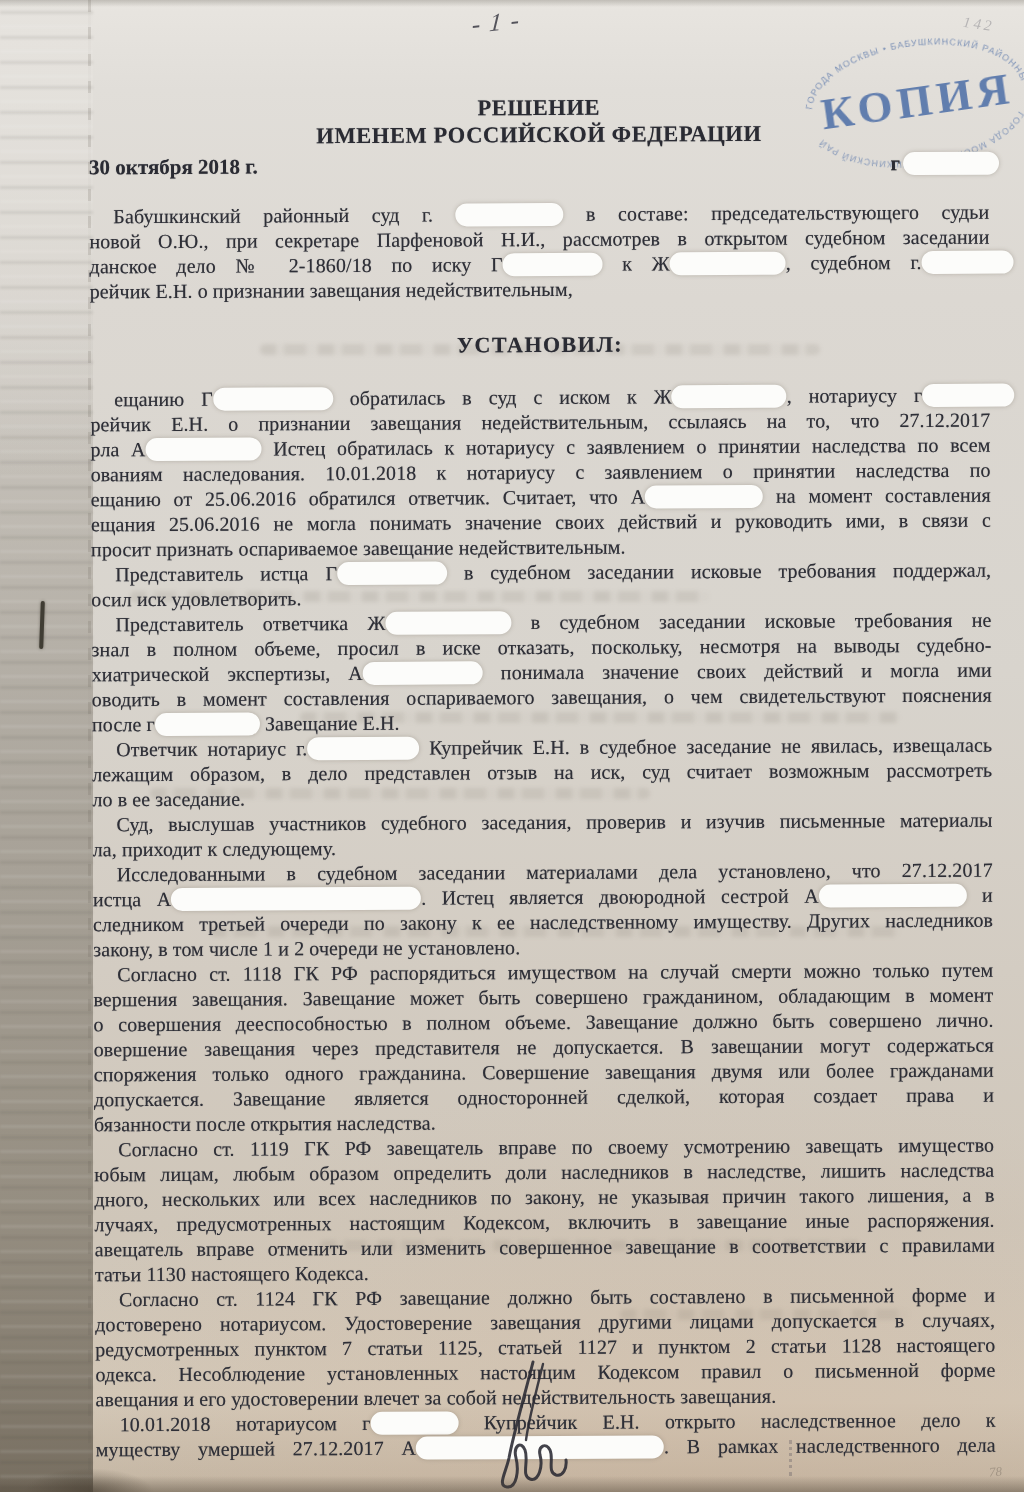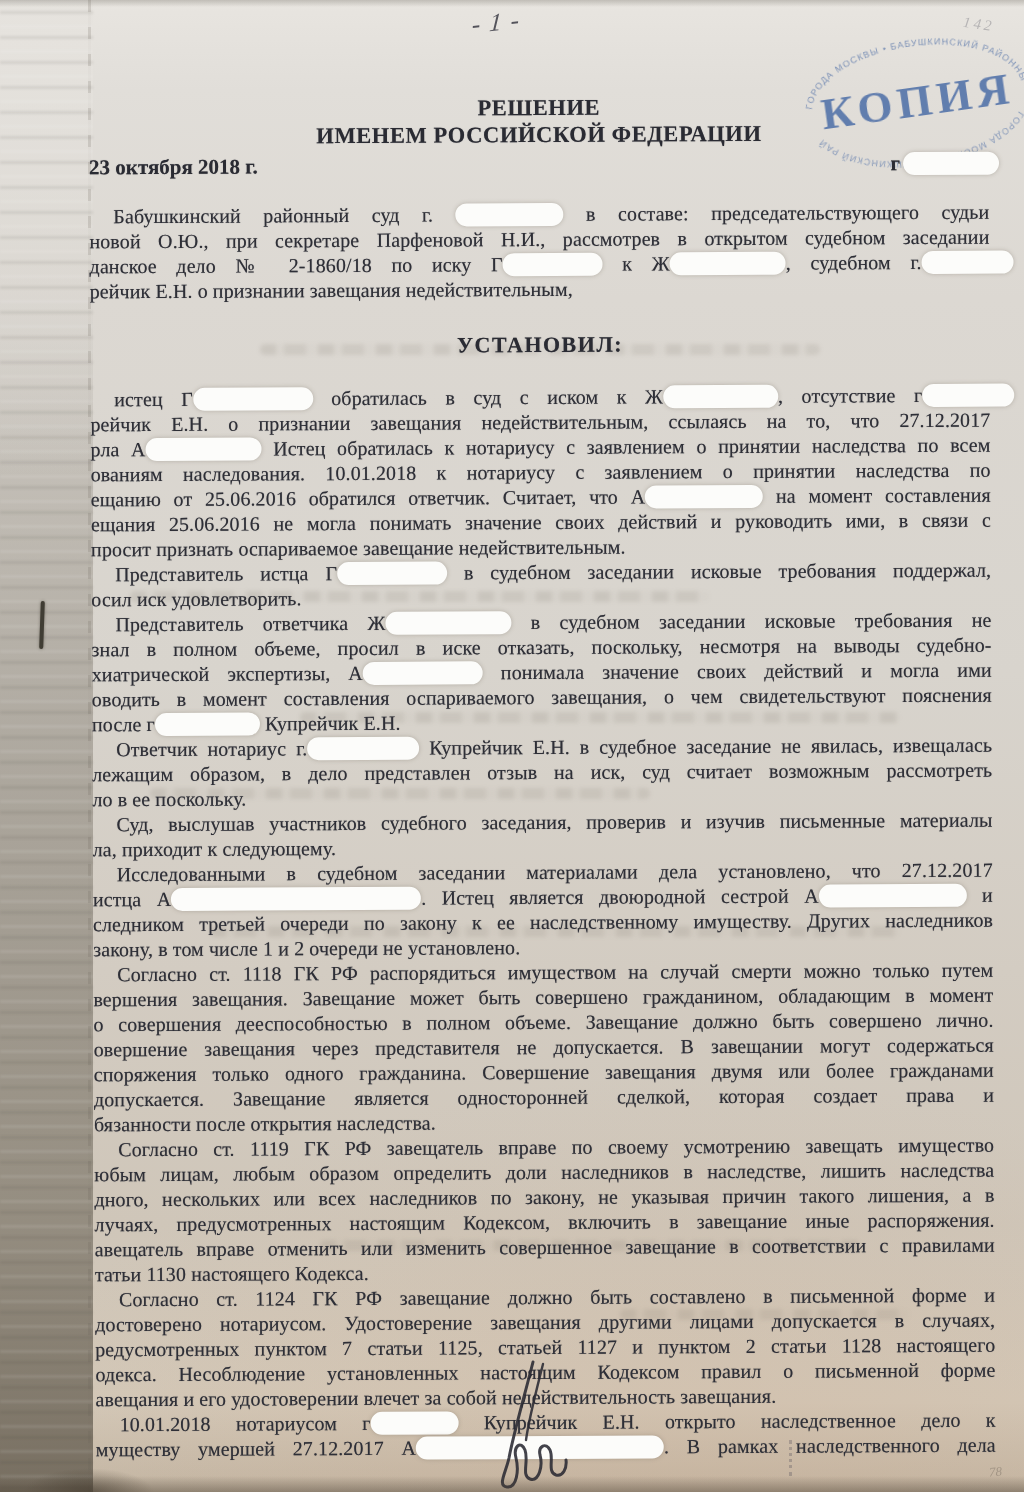--- a/index.html
+++ b/index.html
@@ -105,58 +105,58 @@
       </g>
     </svg>
   </div>
 
   <div class="content">
     <div class="title">
       <div>РЕШЕНИЕ</div>
       <div>ИМЕНЕМ РОССИЙСКОЙ ФЕДЕРАЦИИ</div>
     </div>
     <div class="date-row">
-      <span>23 октября 2018 г.</span>
+      <span>30 октября 2018 г.</span>
       <span class="city-wrap">
         <span>г</span>
         <span class="redact" style="width:96px;"></span>
       </span>
     </div>
     <div class="para" id="intro">
         <div class="line indent"><span>Бабушкинский районный суд г. </span><span class="redact" style="width: 108px;"></span><span> в составе: председательствующего судьи</span></div>
         <div class="line"><span>новой О.Ю., при секретаре Парфеновой Н.И., рассмотрев в открытом судебном заседании</span></div>
         <div class="line"><span>данское дело № 2-1860/18 по иску Г</span><span class="redact" style="width: 100px;"></span><span> к Ж</span><span class="redact" style="width: 116px;"></span><span>, судебном г.</span><span class="redact edge" style="width: 92px;"></span></div>
         <div class="line last"><span>рейчик Е.Н. о признании завещания недействительным,</span></div>
       </div>
     <div class="heading">УСТАНОВИЛ:</div>
     <div id="paras">
         <div class="para">
-          <div class="line indent"><span>истец Г</span><span class="redact" style="width: 120px;"></span><span> обратилась в суд с иском к Ж</span><span class="redact" style="width: 115px;"></span><span>, отсутствие г</span><span class="redact edge" style="width: 92px;"></span></div>
+          <div class="line indent"><span>ещанию Г</span><span class="redact" style="width: 120px;"></span><span> обратилась в суд с иском к Ж</span><span class="redact" style="width: 115px;"></span><span>, нотариусу г</span><span class="redact edge" style="width: 92px;"></span></div>
           <div class="line"><span>рейчик Е.Н. о признании завещания недействительным, ссылаясь на то, что 27.12.2017</span></div>
           <div class="line"><span>рла А</span><span class="redact" style="width: 116px;"></span><span> Истец обратилась к нотариусу с заявлением о принятии наследства по всем</span></div>
           <div class="line"><span>ованиям наследования. 10.01.2018 к нотариусу с заявлением о принятии наследства по</span></div>
           <div class="line"><span>ещанию от 25.06.2016 обратился ответчик. Считает, что А</span><span class="redact" style="width: 118px;"></span><span> на момент составления</span></div>
           <div class="line"><span>ещания 25.06.2016 не могла понимать значение своих действий и руководить ими, в связи с</span></div>
           <div class="line last"><span>просит признать оспариваемое завещание недействительным.</span></div>
         </div>
         <div class="para">
           <div class="line indent"><span>Представитель истца Г</span><span class="redact" style="width: 110px;"></span><span> в судебном заседании исковые требования поддержал,</span></div>
           <div class="line last"><span>осил иск удовлетворить.</span></div>
         </div>
         <div class="para">
           <div class="line indent"><span>Представитель ответчика Ж</span><span class="redact" style="width: 126px;"></span><span> в судебном заседании исковые требования не</span></div>
           <div class="line"><span>знал в полном объеме, просил в иске отказать, поскольку, несмотря на выводы судебно-</span></div>
           <div class="line"><span>хиатрической экспертизы, А</span><span class="redact" style="width: 120px;"></span><span> понимала значение своих действий и могла ими</span></div>
           <div class="line"><span>оводить в момент составления оспариваемого завещания, о чем свидетельствуют пояснения</span></div>
-          <div class="line last"><span>после г</span><span class="redact" style="width: 105px;"></span><span> Купрейчик Е.Н.</span></div>
+          <div class="line last"><span>после г</span><span class="redact" style="width: 105px;"></span><span> Завещание Е.Н.</span></div>
         </div>
         <div class="para">
           <div class="line indent"><span>Ответчик нотариус г.</span><span class="redact" style="width: 112px;"></span><span> Купрейчик Е.Н. в судебное заседание не явилась, извещалась</span></div>
           <div class="line"><span>лежащим образом, в дело представлен отзыв на иск, суд считает возможным рассмотреть</span></div>
-          <div class="line last"><span>ло в ее поскольку.</span></div>
+          <div class="line last"><span>ло в ее заседание.</span></div>
         </div>
         <div class="para">
           <div class="line indent"><span>Суд, выслушав участников судебного заседания, проверив и изучив письменные материалы</span></div>
           <div class="line last"><span>ла, приходит к следующему.</span></div>
         </div>
         <div class="para">
           <div class="line indent"><span>Исследованными в судебном заседании материалами дела установлено, что 27.12.2017</span></div>
           <div class="line"><span>истца А</span><span class="redact" style="width: 250px;"></span><span>. Истец является двоюродной сестрой А</span><span class="redact" style="width: 148px;"></span><span> и</span></div>
           <div class="line"><span>следником третьей очереди по закону к ее наследственному имуществу. Других наследников</span></div>
           <div class="line last"><span>закону, в том числе 1 и 2 очереди не установлено.</span></div>

